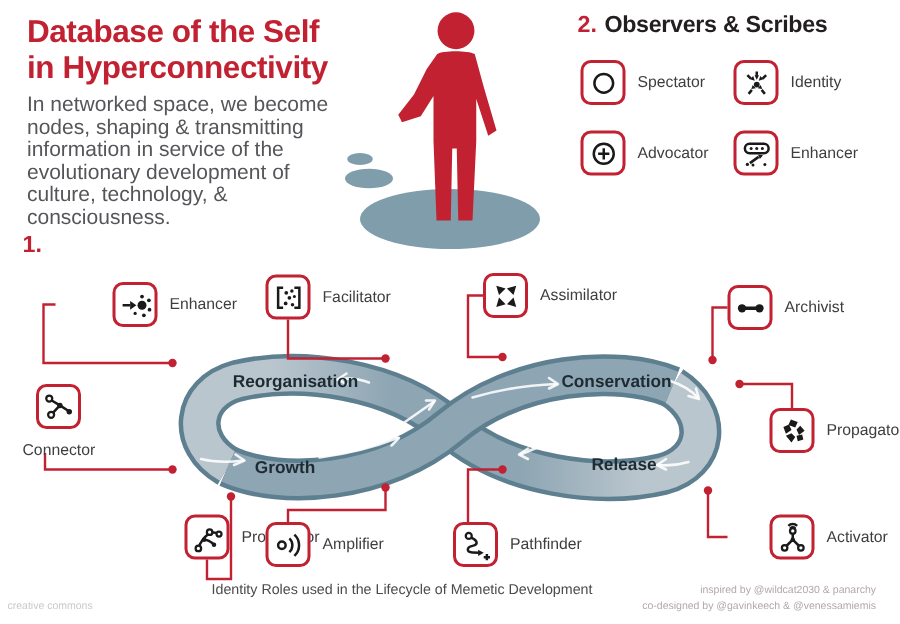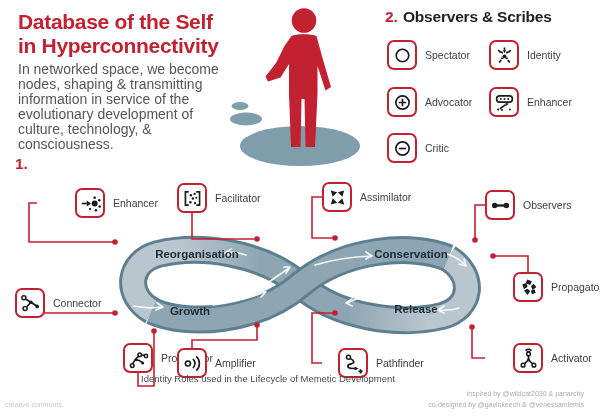--- a/index.html
+++ b/index.html
@@ -14,21 +14,21 @@
   .sec-head{position:absolute;display:flex;gap:5px;font-size:15.5px;font-weight:bold;align-items:baseline;}
   .sec-num{color:#c22132;}
   .sec-label{color:#231f20;letter-spacing:-0.2px;}
   .role-item{position:absolute;display:flex;align-items:center;gap:8px;}
   .ibox{
     width:30px;height:30px;box-sizing:border-box;border:2.3px solid #c22132;border-radius:7px;
     background:#fff;display:flex;align-items:center;justify-content:center;flex:0 0 auto;
   }
   .ibox svg{display:block;}
   .role-label{font-size:10.5px;color:#3d3e40;white-space:nowrap;}
-  .caption{position:absolute;left:0;top:373px;width:536px;text-align:center;font-size:9.5px;color:#4b4b4d;}
+  .caption{position:absolute;left:0;top:388px;width:536px;text-align:center;font-size:9.5px;color:#4b4b4d;}
   .credits{position:absolute;right:16px;top:388px;text-align:right;font-size:7px;line-height:11px;color:#b3a8a8;}
   .cc{position:absolute;left:5px;top:401px;font-size:7px;color:#c9c9c9;}
   .ic{stroke:#1a1a1a;fill:none;stroke-width:2;}
   .icf{fill:#1a1a1a;stroke:none;}
   .ico{stroke:#1a1a1a;fill:#fff;stroke-width:1.8;}
 </style>
 </head>
 <body>
 
 <div id="canvas">
@@ -164,29 +164,20 @@
           <circle class="icf" cx="19.5" cy="10.8" r="1.2"></circle>
         <path class="ic" stroke-width="1.8" d="M9.5 22.5l7-5"></path>
         <path class="icf" d="M16 15.5l4 .7-2.5 3z"></path>
         <circle class="icf" cx="7.5" cy="23.5" r="1.3"></circle>
           <circle class="icf" cx="12" cy="24" r="1.2"></circle>
           <circle class="icf" cx="21.5" cy="23.5" r="1.2"></circle>
       </svg>
     </span>
     <span class="role-label">Enhancer</span>
   </div>
-  <div class="role-item" style="left:387px;top:133px;">
-    <span class="ibox">
-      <svg width="25" height="25" viewBox="0 0 30 30">
-        <circle class="ic" cx="15" cy="15" r="8" stroke-width="2.4"></circle>
-        <path class="ic" stroke-width="2.4" d="M10.5 15h9"></path>
-      </svg>
-    </span>
-    <span class="role-label">Critic</span>
-  </div>
 
   <div class="sec-head" style="left:15px;top:155px;">
     <span class="sec-num">1.</span>
   </div>
 
   <div class="role-item" style="left:37px;top:188px;margin-left:38px;">
     <span class="ibox">
       <svg width="25" height="25" viewBox="0 0 30 30">
         <path class="ic" stroke-width="2.4" d="M4.5 15h6"></path>
         <path class="icf" d="M10.5 11.5L15.5 15l-5 3.5z"></path>
@@ -223,23 +214,23 @@
     <span class="role-label">Assimilator</span>
   </div>
   <div class="role-item" style="left:485px;top:190px;">
     <span class="ibox">
       <svg width="25" height="25" viewBox="0 0 30 30">
         <rect class="icf" x="8" y="13.6" width="14" height="2.8"></rect>
         <circle class="icf" cx="8" cy="15" r="3.3"></circle>
           <circle class="icf" cx="22" cy="15" r="3.3"></circle>
       </svg>
     </span>
-    <span class="role-label">Observers</span>
-  </div>
-  <div class="role-item" style="left:15px;top:288px;">
+    <span class="role-label">Archivist</span>
+  </div>
+  <div class="role-item" style="left:15px;top:256px;flex-direction:column;">
     <span class="ibox">
       <svg width="25" height="25" viewBox="0 0 30 30">
         <path class="ic" stroke-width="1.7" d="M8 9l7.5 4.5M15.5 13.5L9 20.5M15.5 13.5l7 4.5"></path>
         <circle class="ico" cx="7" cy="8" r="2.4"></circle>
         <circle class="icf" cx="15.5" cy="13.5" r="2.2"></circle>
         <circle class="ico" cx="8.5" cy="21" r="2.4"></circle>
         <circle class="icf" cx="23" cy="18.5" r="2.2"></circle>
       </svg>
     </span>
     <span class="role-label">Connector</span>
@@ -267,21 +258,21 @@
   </div>
   <div class="role-item" style="left:177px;top:348px;">
     <span class="ibox">
       <svg width="25" height="25" viewBox="0 0 30 30">
         <circle class="ic" cx="9.5" cy="15" r="3" stroke-width="2.2"></circle>
         <path class="ic" stroke-width="2" d="M15.5 9.5a7.5 7.5 0 010 11M19.5 6.5a11.5 11.5 0 010 17"></path>
       </svg>
     </span>
     <span class="role-label">Amplifier</span>
   </div>
-  <div class="role-item" style="left:338px;top:348px;">
+  <div class="role-item" style="left:302px;top:348px;">
     <span class="ibox">
       <svg width="25" height="25" viewBox="0 0 30 30">
         <circle class="ico" cx="9" cy="7.5" r="2.4"></circle>
         <path class="ic" stroke-width="1.8" d="M11 9c5 2 6 5.5 1 6.5-5 1-5 5 0 5.3l5 .2"></path>
         <path class="icf" d="M16.5 18.5l4.5 2.5-4.5 2.5z"></path>
         <path class="ic" stroke-width="1.6" d="M21 24.5h5M23.5 22v5"></path>
       </svg>
     </span>
     <span class="role-label">Pathfinder</span>
   </div>

